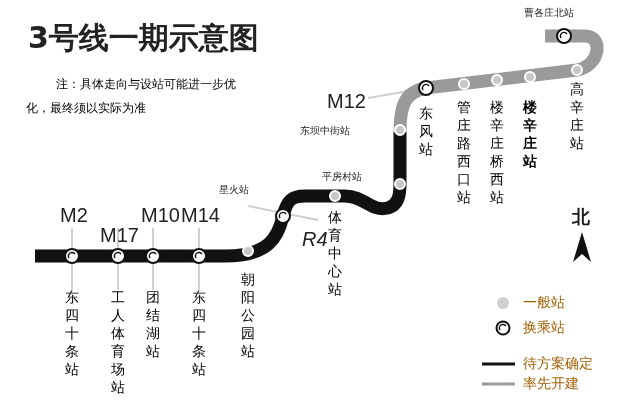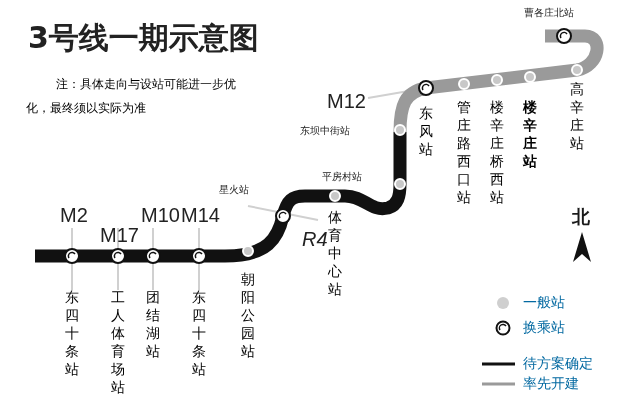--- a/index.html
+++ b/index.html
@@ -4,21 +4,21 @@
 <style>
   html, body { margin:0; padding:0; background:#ffffff; }
   body { width:640px; height:410px; position:relative; overflow:hidden; font-family:"DejaVu Sans", sans-serif; color:#1a1a1a; }
   .title { position:absolute; left:28px; top:18px; font-size:30px; font-weight:bold; letter-spacing:0px; color:#222; }
   .note { position:absolute; left:26px; top:72px; width:232px; font-family:"DejaVu Serif", serif; font-size:12px; line-height:24px; color:#000000; text-indent:30px; }
   svg.map { position:absolute; left:0; top:0; }
   .lbl { position:absolute; font-size:10px; color:#222; white-space:nowrap; }
   .vlbl { position:absolute; font-size:14px; color:#000000; width:16px; line-height:18px; text-align:center; word-break:break-all; }
   .mlbl { position:absolute; font-size:20px; color:#222; font-family:"Liberation Sans", sans-serif; }
   .north { position:absolute; left:572px; top:205px; font-size:18px; font-weight:bold; }
-  .legend-item { position:absolute; font-size:14px; color:#0369a1; }
+  .legend-item { position:absolute; font-size:14px; color:#a16207; }
 </style>
 </head>
 <body>
 
 <div class="title">3号线一期示意图</div>
 <div class="note">注：具体走向与设站可能进一步优化，最终须以实际为准</div>
 
 <svg class="map" width="640" height="410" viewBox="0 0 640 410">
 
   <g stroke="#d0d0d0" stroke-width="2" fill="none">

